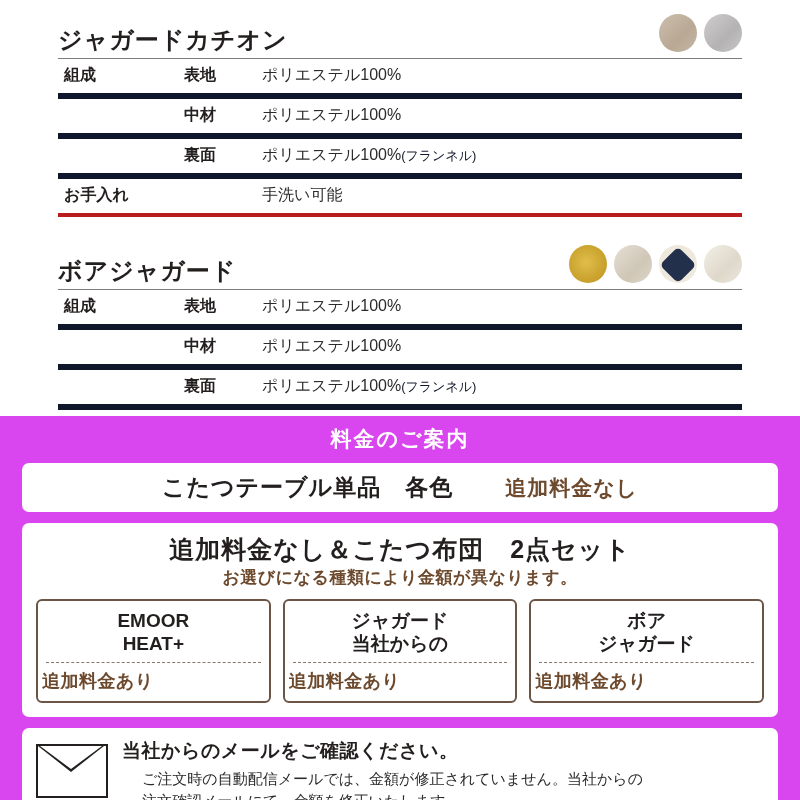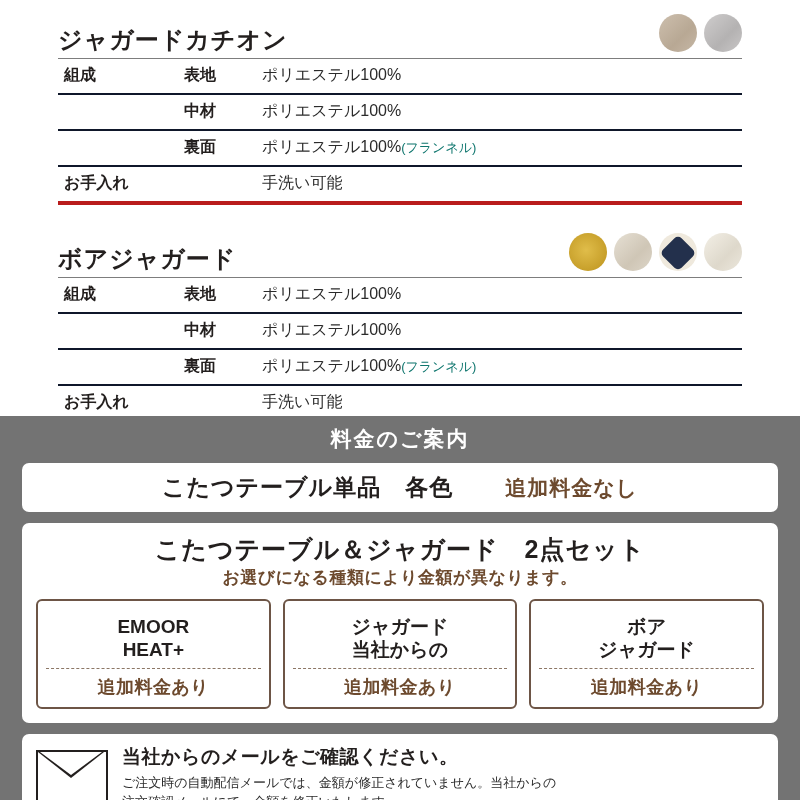--- a/index.html
+++ b/index.html
@@ -70,50 +70,50 @@
   .sw-white   { background: linear-gradient(135deg,#f3efe6,#ded8cb 60%,#ece7dc); }
 
   table.spec {
     width: 100%;
     border-collapse: collapse;
     margin-top: 2px;
   }
   table.spec td {
     padding: 6px 0 7px 0;
     vertical-align: middle;
-    border-bottom: 2px solid #0f172a;
+    border-bottom: 6px solid #0f172a;
     font-size: 16px;
   }
   table.spec tr.first td { border-top: 1px solid #7d7d7d; }
   table.spec tr.last td  { border-bottom: 4px solid #b91c1c; }
   .c-label {
     width: 120px;
     font-weight: bold;
     font-size: 17px;
     padding-left: 6px !important;
     color:#231f1e;
   }
   .c-sub {
     width: 78px;
     font-weight: bold;
     font-size: 17px;
     color:#231f1e;
   }
   .c-val { color:#2b2b2b; }
-  .c-val .note { font-size: 13px; color:#0f766e; }
+  .c-val .note { font-size: 13px; color:#0f172a; }
   .spacer { height: 26px; }
 
   
   .price-section {
     position: absolute;
     left: 0;
     top: 416px;
     width: 800px;
     height: 384px;
-    background: #737373;
+    background: #d946ef;
     box-sizing: border-box;
     padding: 9px 0 0 0;
   }
   .price-heading {
     text-align: center;
     color: #ffffff;
     font-size: 21px;
     font-weight: bold;
     letter-spacing: 2px;
     margin-bottom: 10px;
@@ -164,22 +164,22 @@
   }
   .option-row {
     display: flex;
     justify-content: space-between;
     gap: 12px;
   }
   .option {
     flex: 1 1 0;
     border: 2px solid #6d5546;
     border-radius: 6px;
-    padding: 13px 4px 8px 4px;
-    text-align: center;
+    padding: 7px 4px 8px 4px;
+    text-align: left;
     box-sizing: border-box;
   }
   .option-name {
     font-size: 19px;
     font-weight: bold;
     color: #231f1e;
     line-height: 1.22;
     min-height: 48px;
     display: flex;
     align-items: center;
@@ -235,23 +235,24 @@
   }
   .mail-text { flex: 1 1 auto; }
   .mail-title {
     font-size: 19px;
     font-weight: bold;
     color: #231f1e;
     letter-spacing: 0.5px;
     margin-bottom: 4px;
   }
   .mail-body {
-    font-size: 13px;
+    font-size: 15px;
     color: #2b2b2b;
     line-height: 1.45;
+    margin-left: 20px;
   }
 </style>
 </head>
 <body>
 
 <div class="page">
 
   <div class="spec-area">
 
     <div class="spec-block">
@@ -329,21 +330,21 @@
 
   <div class="price-section">
     <div class="price-heading">料金のご案内</div>
 
     <div class="white-bar">
       <div class="bar-label">こたつテーブル単品　各色</div>
       <div class="bar-price">追加料金なし</div>
     </div>
 
     <div class="set-box">
-      <div class="set-title">こたつテーブル＆ジャガード　2点セット</div>
+      <div class="set-title">追加料金なし＆こたつ布団　2点セット</div>
       <div class="set-sub">お選びになる種類により金額が異なります。</div>
       <div class="option-row">
 
         <div class="option">
           <div class="option-name">
             <span>EMOOR</span>
             <span>HEAT+</span>
           </div>
           <div class="dash"></div>
           <div class="option-price">追加料金あり</div>

